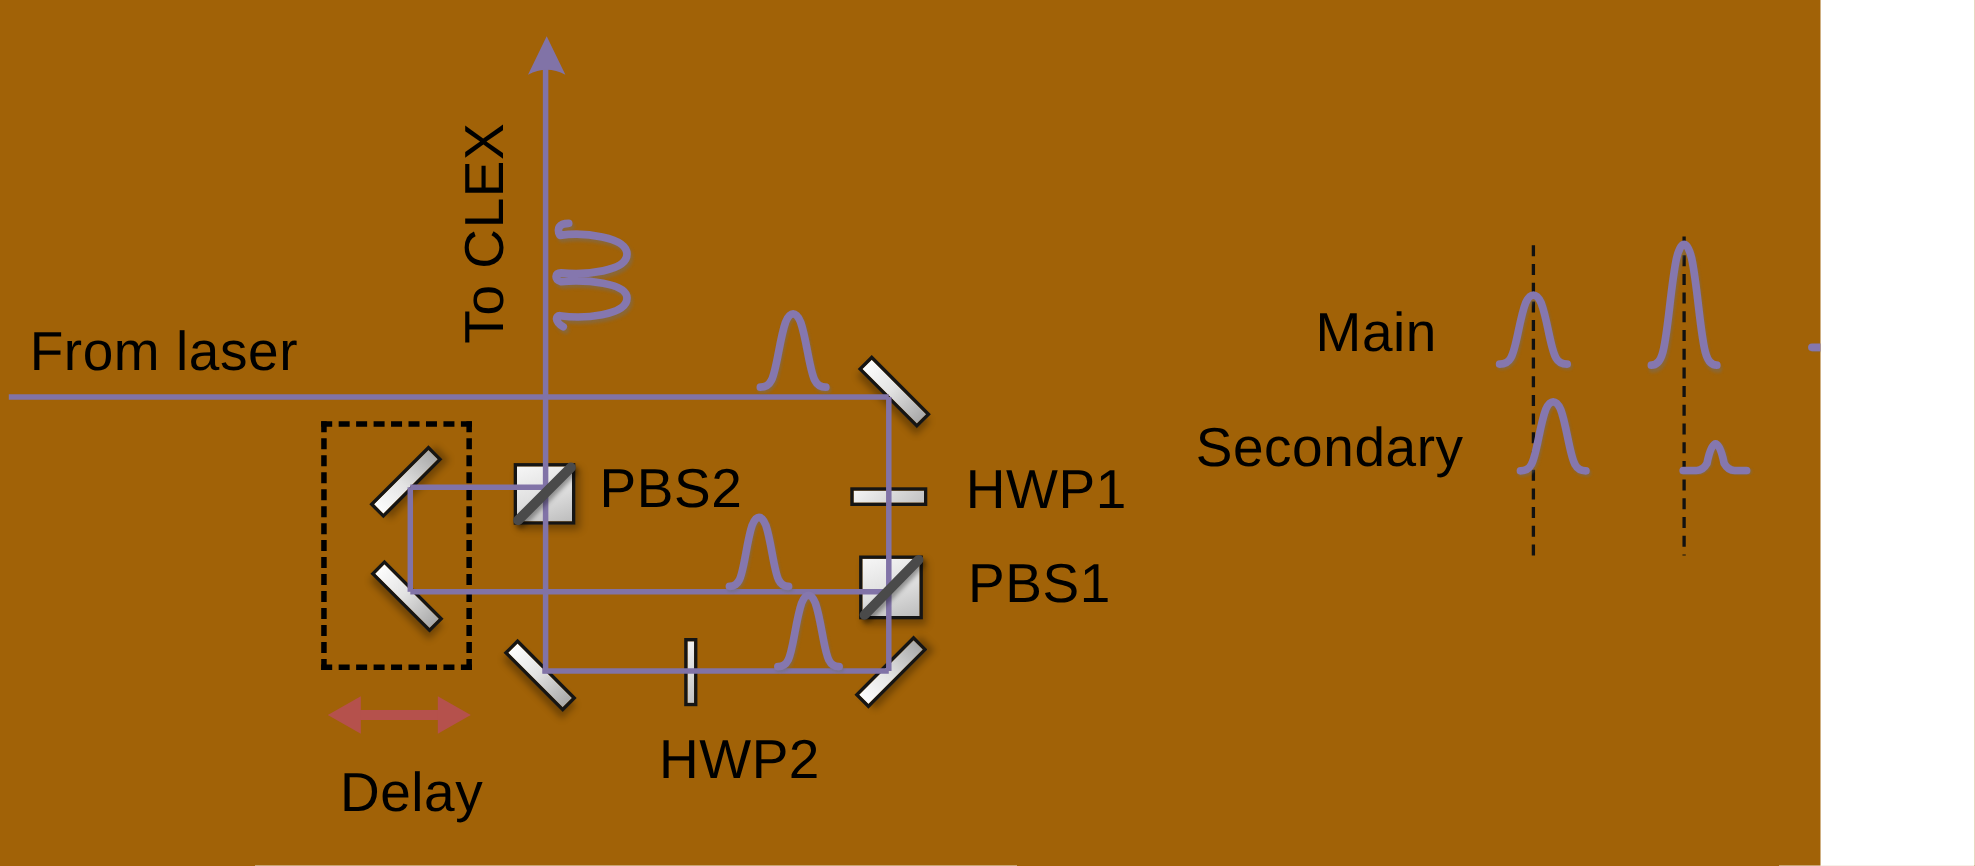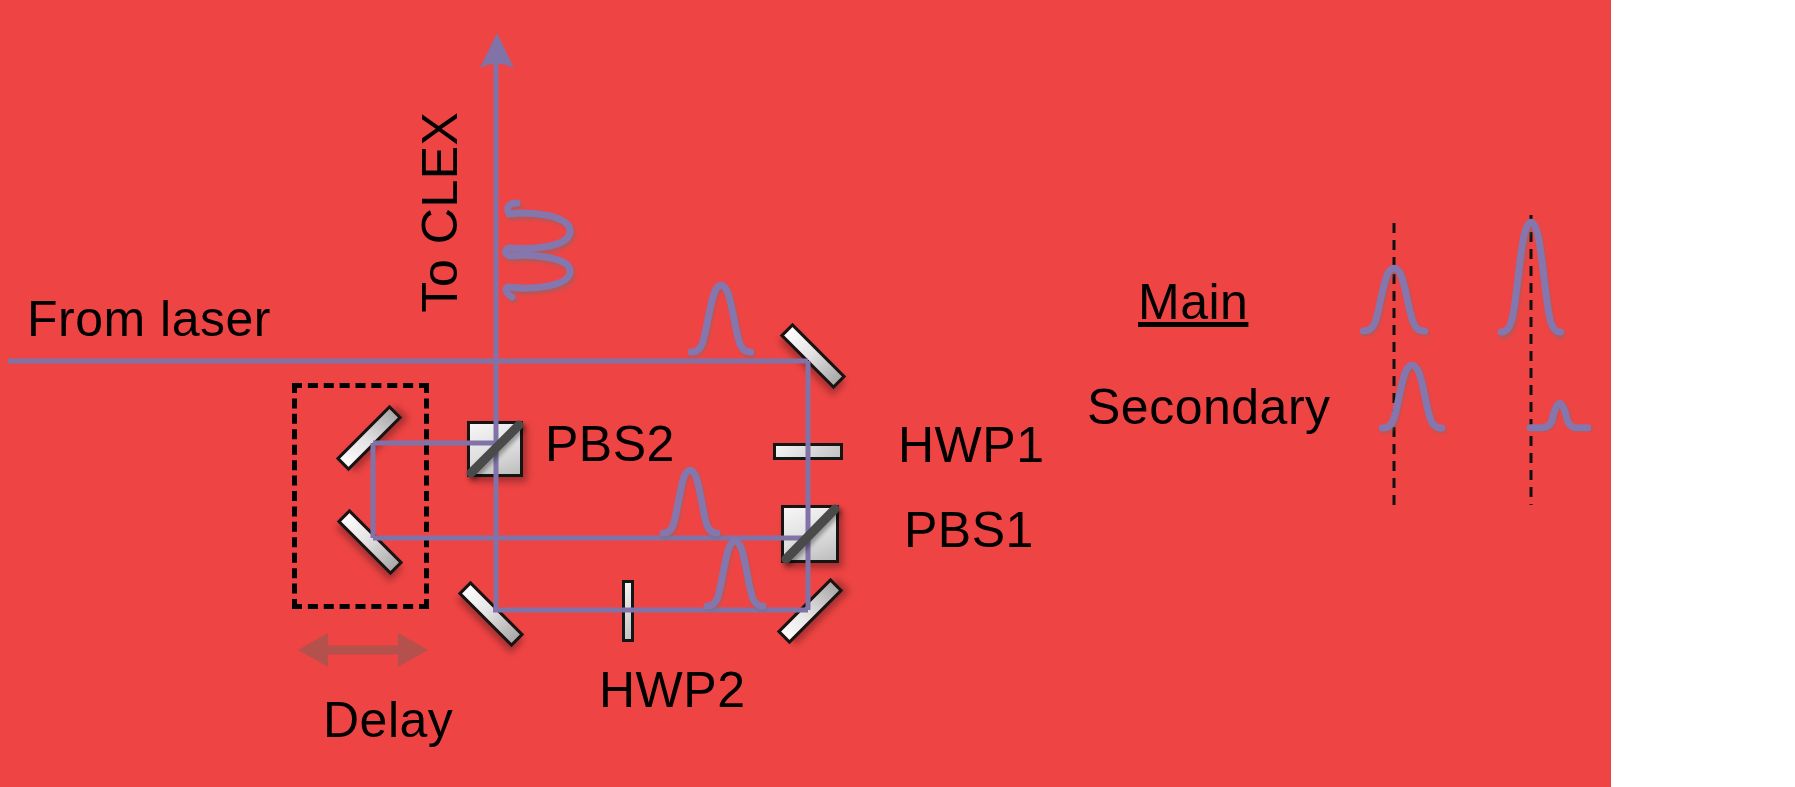--- a/index.html
+++ b/index.html
@@ -1,18 +1,18 @@
 <!DOCTYPE html>
 <html style="--beam: #8173A7; --pulse: #8577AE; --delay-arrow: #B5514C; --dashed-lines: #111111;"><head>
 <meta charset="utf-8">
 <style>
   html,body{margin:0;padding:0;background:#ffffff;}
   #stage{
-    position:relative;width:1611px;height:787px;background:#ef4444;
-    font-family:"Liberation Sans","DejaVu Sans",sans-serif;overflow:hidden;
+    position:relative;width:1611px;height:787px;background:#a16207;
+    font-family:"Liberation Sans","DejaVu Sans",sans-serif;overflow:hidden;padding-left:44px;
   }
   .lbl{
     position:absolute;color:#000;font-size:50px;line-height:1;white-space:nowrap;
     letter-spacing:0.5px;
   }
   .lbl-rot{transform:translate(-50%,-50%) rotate(-90deg);}
   
   .mirror{
     position:absolute;width:76px;height:18px;box-sizing:border-box;
     border:3px solid #151515;
@@ -110,20 +110,20 @@
     <use href="#pulseShape" class="pulse" transform="translate(1500,220) scale(0.62,1.12)"></use>
     <use href="#bumpShape" class="pulse" transform="translate(1529,402) scale(0.60,0.26)"></use>
 
     <use href="#bumpShape" class="pulse" transform="translate(1646,294) scale(0.60,0.22)"></use>
     <use href="#pulseShape" class="pulse" transform="translate(1688,331) scale(0.60,1.05)"></use>
   </svg>
 
   <div class="lbl" style="left:27px;top:294px;">From laser</div>
   <div class="lbl lbl-rot" style="left:440px;top:212px;">To CLEX</div>
   <div class="lbl" style="left:545px;top:419px;">PBS2</div>
-  <div class="lbl" style="left:878px;top:420px;margin-left:20px;">HWP1</div>
-  <div class="lbl" style="left:880px;top:505px;margin-left:24px;">PBS1</div>
+  <div class="lbl" style="left:878px;top:420px;">HWP1</div>
+  <div class="lbl" style="left:880px;top:505px;">PBS1</div>
   <div class="lbl" style="left:577px;top:665px;margin-left:22px;">HWP2</div>
-  <div class="lbl" style="left:323px;top:695px;">Delay</div>
-  <div class="lbl" style="left:1138px;top:277px;text-decoration:underline;">Main</div>
+  <div class="lbl" style="left:309px;top:695px;">Delay</div>
+  <div class="lbl" style="left:1196px;top:277px;">Main</div>
   <div class="lbl" style="left:1087px;top:382px;text-align:right;">Secondary</div>
 
 </div>
 
 </body></html>

